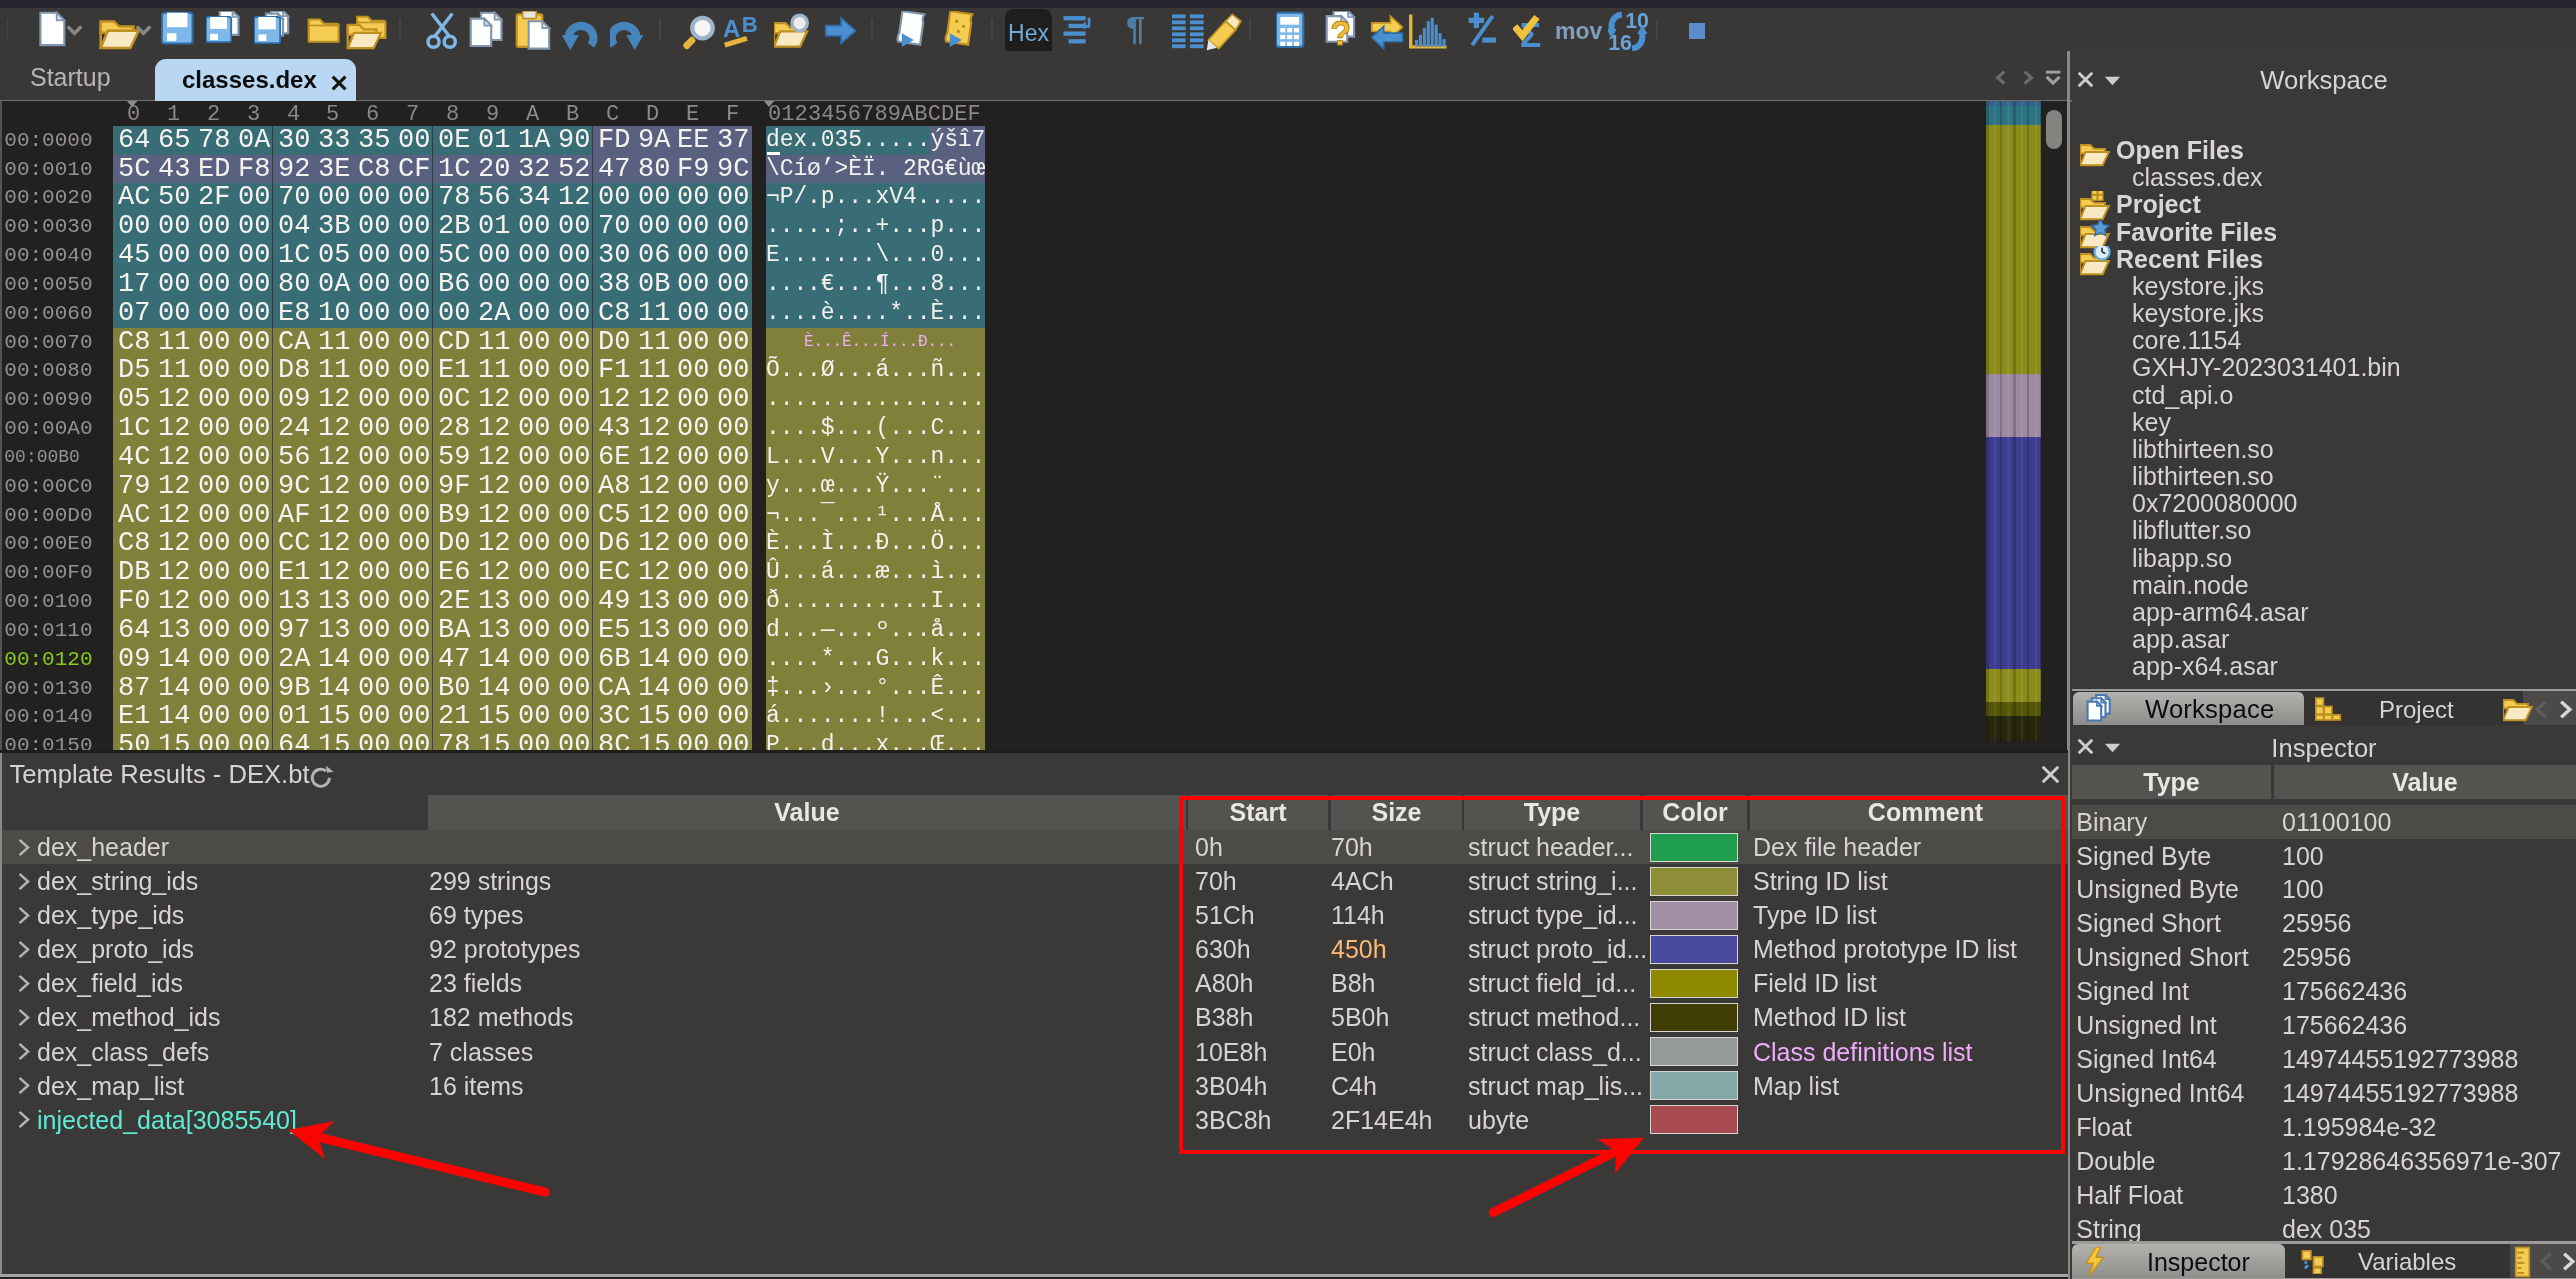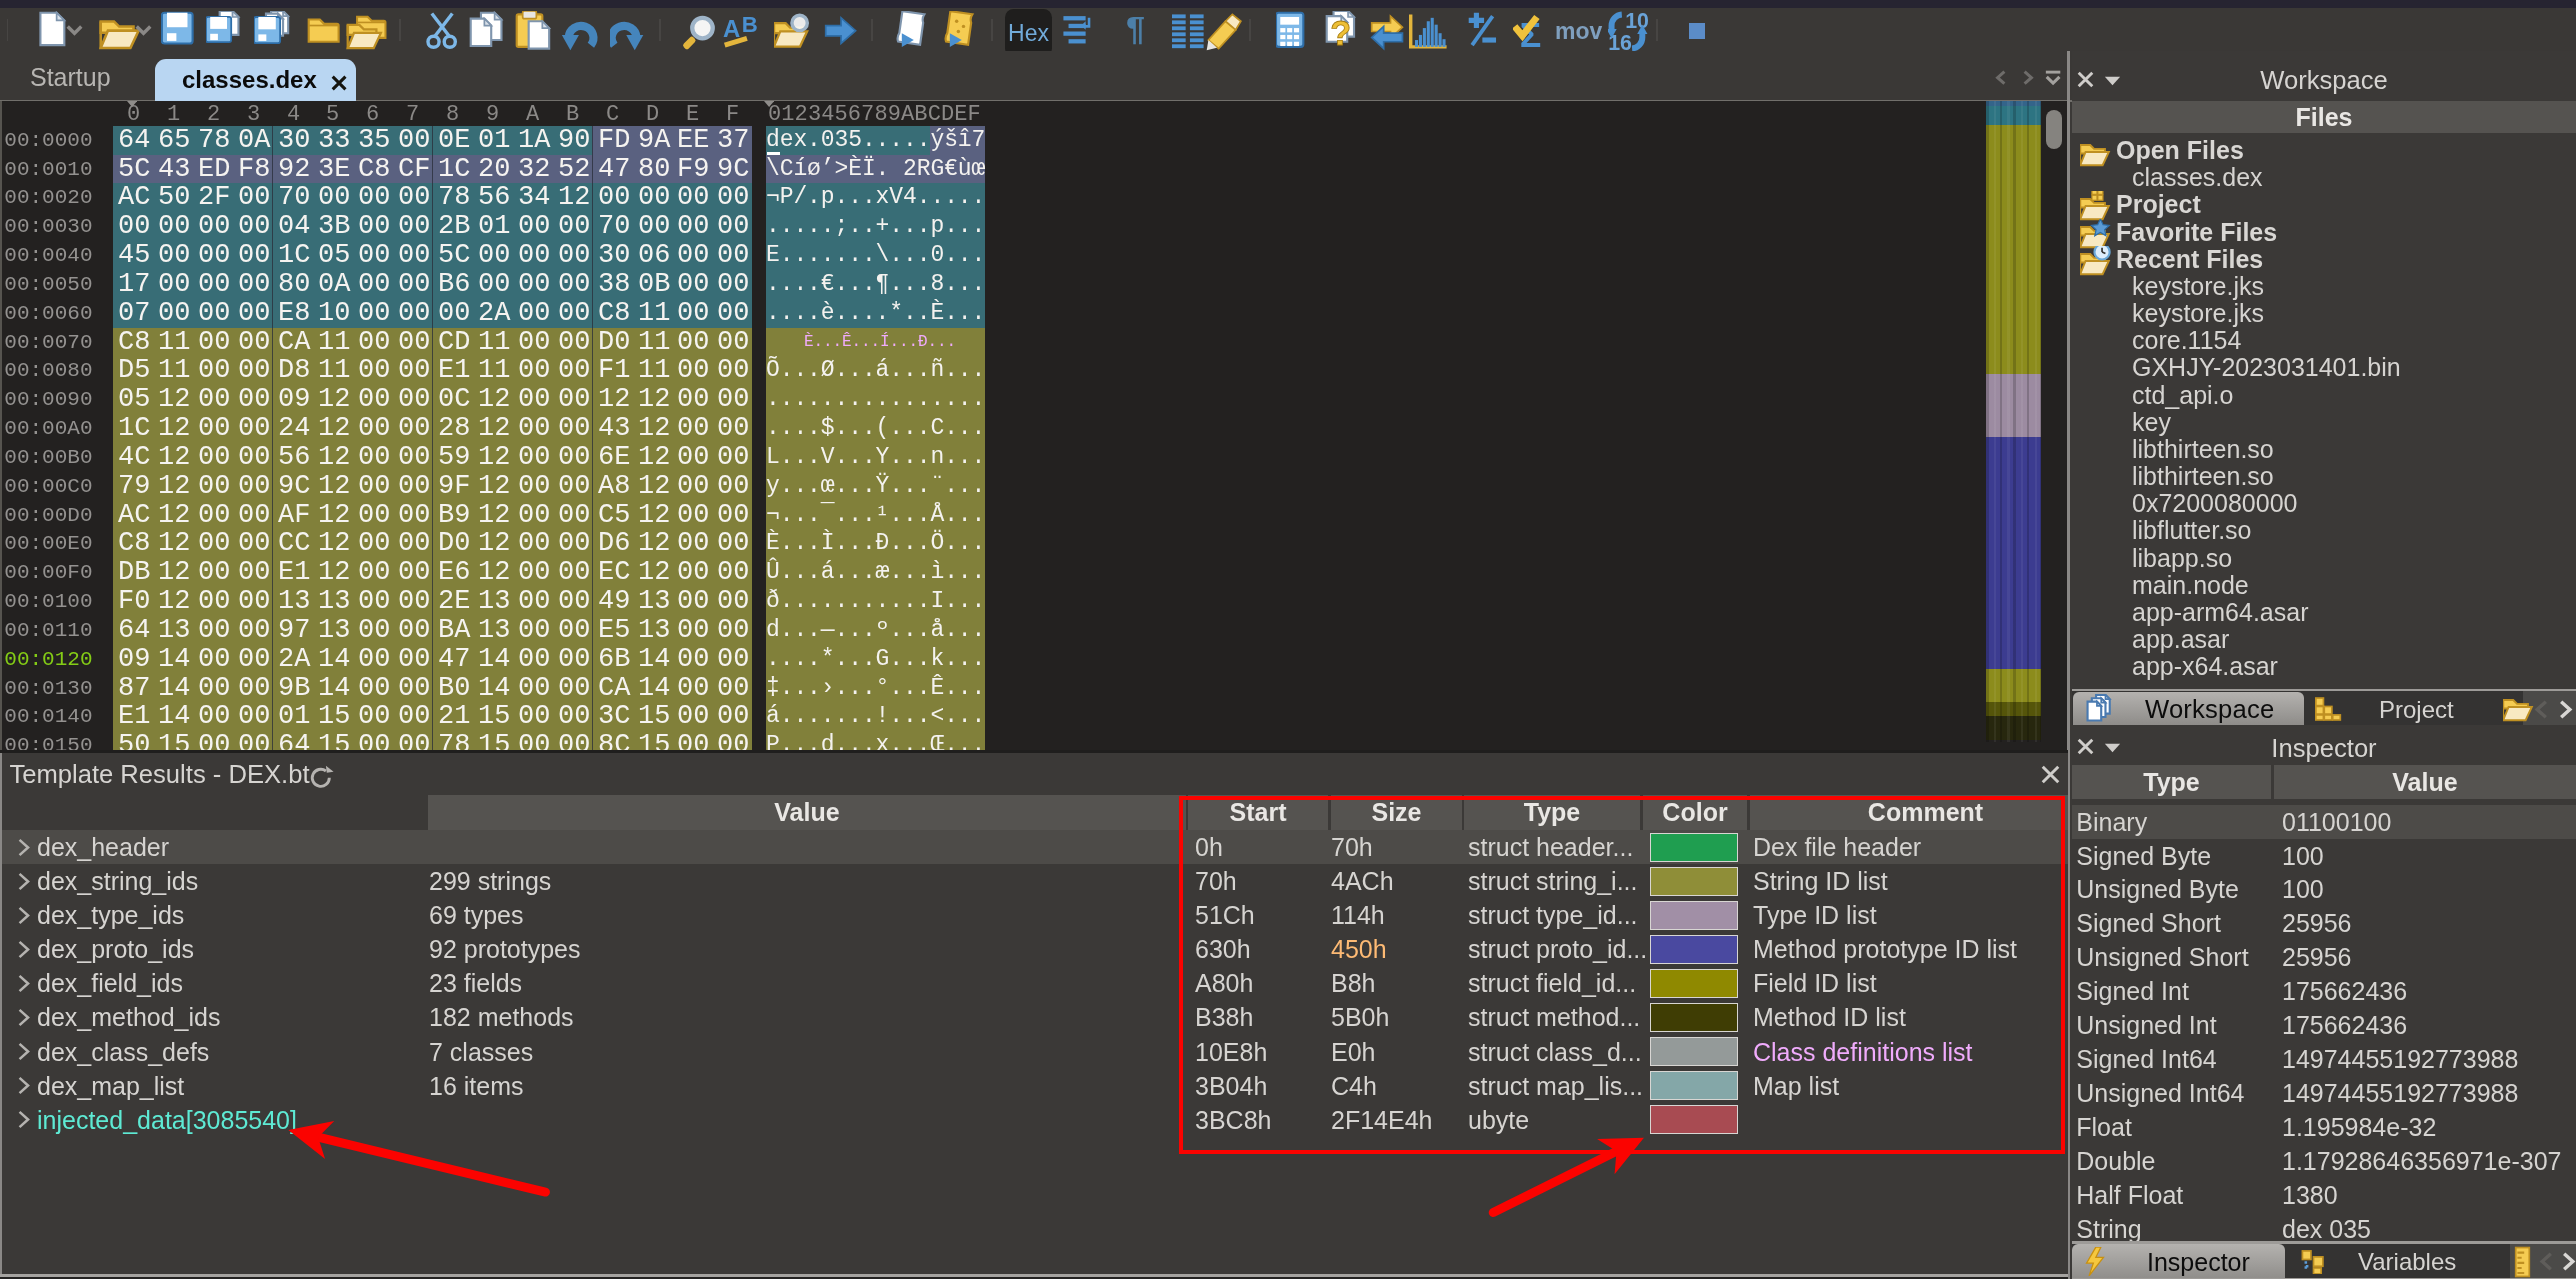--- a/index.html
+++ b/index.html
@@ -551,21 +551,21 @@
 <div class="abs mono" style="left:677px;top:0;height:29px;line-height:29px;font-size:27px;color:#f5f3f0">00</div>
 <div class="abs mono" style="left:717px;top:0;height:29px;line-height:29px;font-size:27px;color:#f5f3f0">00</div>
 <div class="abs mono" style="left:766px;top:0;height:29px;line-height:29px;font-size:23px;letter-spacing:-0.1px;color:#f4f2ef">....$...(...C...</div>
 </div>
 <div class="abs" style="left:0;top:342px;width:2068px;height:29px">
 <div class="abs" style="left:113px;top:0;width:639px;height:29px;background:#81803a"></div>
 <div class="abs" style="left:766px;top:0;width:219px;height:29px;background:#81803a"></div>
 <div class="abs" style="left:272px;top:0;width:1.4px;height:29px;background:rgba(42,46,58,0.75)"></div>
 <div class="abs" style="left:432px;top:0;width:1.4px;height:29px;background:rgba(42,46,58,0.75)"></div>
 <div class="abs" style="left:592px;top:0;width:1.4px;height:29px;background:rgba(42,46,58,0.75)"></div>
-<div class="abs mono" style="left:4.3px;top:0;height:29px;line-height:29px;font-size:21px;color:#949290">00:00B0</div>
+<div class="abs mono" style="left:4.3px;top:0;height:29px;line-height:29px;font-size:18px;color:#949290">00:00B0</div>
 <div class="abs mono" style="left:118px;top:0;height:29px;line-height:29px;font-size:27px;color:#f5f3f0">4C</div>
 <div class="abs mono" style="left:158px;top:0;height:29px;line-height:29px;font-size:27px;color:#f5f3f0">12</div>
 <div class="abs mono" style="left:198px;top:0;height:29px;line-height:29px;font-size:27px;color:#f5f3f0">00</div>
 <div class="abs mono" style="left:238px;top:0;height:29px;line-height:29px;font-size:27px;color:#f5f3f0">00</div>
 <div class="abs mono" style="left:278px;top:0;height:29px;line-height:29px;font-size:27px;color:#f5f3f0">56</div>
 <div class="abs mono" style="left:318px;top:0;height:29px;line-height:29px;font-size:27px;color:#f5f3f0">12</div>
 <div class="abs mono" style="left:358px;top:0;height:29px;line-height:29px;font-size:27px;color:#f5f3f0">00</div>
 <div class="abs mono" style="left:398px;top:0;height:29px;line-height:29px;font-size:27px;color:#f5f3f0">00</div>
 <div class="abs mono" style="left:438px;top:0;height:29px;line-height:29px;font-size:27px;color:#f5f3f0">59</div>
 <div class="abs mono" style="left:478px;top:0;height:29px;line-height:29px;font-size:27px;color:#f5f3f0">12</div>
@@ -844,21 +844,20 @@
 </div>
 <div class="abs" style="left:2067px;top:51px;width:2.6px;height:1228px;background:#8a8886"></div>
 <div class="abs" style="left:2072px;top:51px;width:504px;height:674px;background:#3b3937;overflow:hidden">
 <svg class="abs" style="left:5.1px;top:19.6px" width="17" height="17" viewBox="0 0 20 20">
         <path d="M2,2 L18,18 M18,2 L2,18" stroke="#cfcdca" stroke-width="3.4"></path>
       </svg>
 <svg class="abs" style="left:32px;top:25px" width="17" height="10.2" viewBox="0 0 20 12">
         <path d="M1,1 L10,11 L19,1 z" fill="#cfcdca"></path>
       </svg>
 <div class="abs" style="left:0;top:15.3px;width:504px;text-align:center;font-size:25.6px;color:#d6d4d1">Workspace</div>
-<div class="abs hdr" style="left:0;top:50px;width:504px;height:32px;text-align:center;font-size:25px;line-height:32px">Files</div>
 <svg class="abs" style="left:7.7px;top:86px" width="34" height="32" viewBox="0 0 40 38">
         <g transform="translate(0,4) scale(0.92)">
           <path d="M0,6 h13 l5,5 h14 v6 h-32 z" fill="#f5cc52" stroke="#bf9022" stroke-width="2.5"></path>
           <path d="M0,32 l7,-17 h30 l-8,17 z" fill="#f8e9c2" stroke="#bf9022" stroke-width="2.5"></path>
           <path d="M0,32 v-26" stroke="#bf9022" stroke-width="2.5"></path>
         </g>
       </svg>
 <div class="abs" style="left:44px;top:86px;height:27px;line-height:27px;font-size:25px;font-weight:bold;color:#d9d7d4;white-space:nowrap">Open Files</div>
 <div class="abs" style="left:60px;top:113px;height:27px;line-height:27px;font-size:25px;font-weight:normal;color:#d6d4d1;white-space:nowrap">classes.dex</div>
 <svg class="abs" style="left:7.7px;top:140px" width="34" height="32" viewBox="0 0 40 38">

